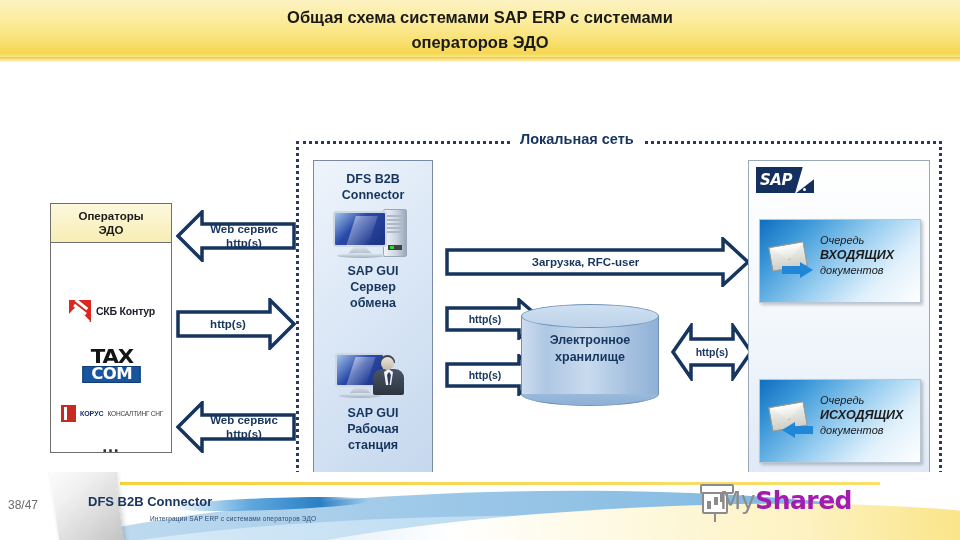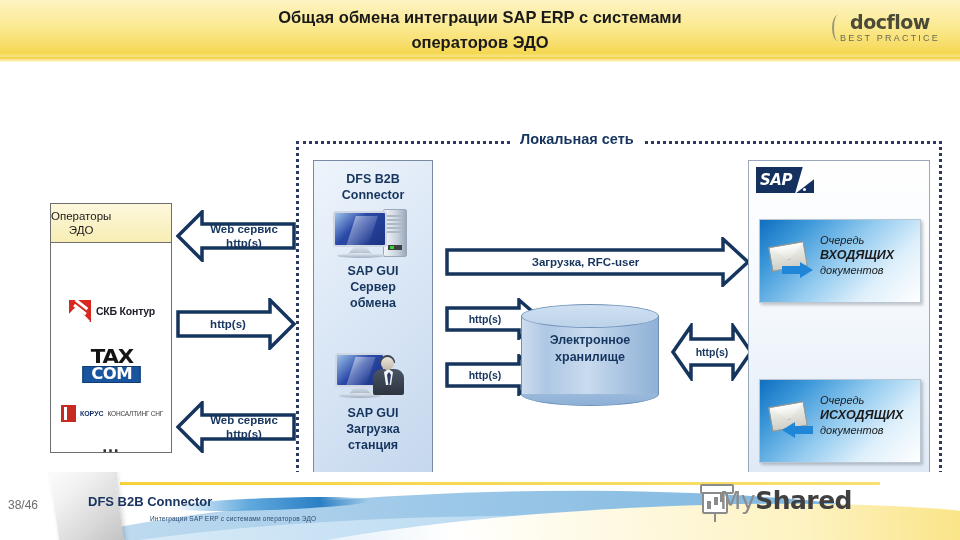--- a/index.html
+++ b/index.html
@@ -58,22 +58,22 @@
   }
 
   
   .ops-panel {
     position:absolute; left:50px; top:141px; width:122px; height:250px;
     border:1px solid #6f6f6f; background:#fff;
   }
   .ops-head {
     height:39px; border-bottom:1px solid #6f6f6f;
     background:linear-gradient(to bottom,#fdf8dd,#f7edb4);
-    display:flex; align-items:center; justify-content:flex-start;
-    text-align:center; font-size:11.5px; font-weight:normal; color:#1a1a1a; line-height:14px;
+    display:flex; align-items:center; justify-content:center;
+    text-align:center; font-size:11.5px; font-weight:bold; color:#1a1a1a; line-height:14px;
   }
   .ops-body { position:relative; height:209px; }
   .op-row { position:absolute; left:0; width:122px; display:flex; align-items:center; justify-content:center; }
 
   
   .skb { top:55px; height:26px; gap:5px; }
   .skb-mark {
     width:22px; height:22px; position:relative; overflow:hidden; flex:none;
     background:#d9281f;
   }
@@ -322,21 +322,21 @@
     background:linear-gradient(to right,#e8f3fb,#bcdcf2 60%,#8fc3e6);
     border-radius:50% 50% 0 0 / 100% 100% 0 0;
     transform:rotate(-0.8deg);
     opacity:.85;
   }
   .myshared {
     position:absolute; right:108px; top:14px;
     font-size:25px; color:#8b8b8b; font-weight:normal;
     letter-spacing:-.5px; font-family:"DejaVu Sans", sans-serif;
   }
-  .myshared b { font-weight:bold; color:#404040; }
+  .myshared b { font-weight:bold; color:#a21caf; }
   .ms-ico {
     position:absolute; right:232px; top:16px; width:26px; height:26px;
     border:2px solid #8b8b8b; border-radius:2px; background:#fff;
   }
   .ms-ico:before {
     content:""; position:absolute; left:3px; bottom:3px; width:4px; height:8px;
     background:#8b8b8b;
     box-shadow:7px -4px 0 0 #8b8b8b, 13px -7px 0 0 #8b8b8b;
   }
   .ms-ico:after {
@@ -345,27 +345,22 @@
   }
   .ms-leg {
     position:absolute; right:244px; top:42px; width:2px; height:8px; background:#8b8b8b;
   }
 </style>
 </head>
 <body>
 
 <div class="header">
   <div class="header-title">
-    <span>Общая обмена интеграции SAP ERP с системами</span><br>
+    <span>Общая схема системами SAP ERP с системами</span><br>
     <span>операторов ЭДО</span>
-  </div>
-  <div class="docflow">
-    <div class="docflow-swoosh"></div>
-    <div class="docflow-main">docflow</div>
-    <div class="docflow-sub">BEST PRACTICE</div>
   </div>
 </div>
 
 <div class="canvas">
 
   <div class="lan-box"></div>
   <div class="lan-label">Локальная сеть</div>
 
   <div class="ops-panel">
     <div class="ops-head">
@@ -459,21 +454,21 @@
         <div class="ws-base"></div>
         <div class="ws-body"></div>
         <div class="ws-shirt"></div>
         <div class="ws-tie"></div>
         <div class="ws-hair"></div>
         <div class="ws-head"></div>
       </div>
     </div>
     <div class="dfs-cap">
       <span>SAP GUI</span><br>
-      <span>Загрузка</span><br>
+      <span>Рабочая</span><br>
       <span>станция</span>
     </div>
   </div>
 
   <div class="arrow" style="left:445px; top:175px; width:305px; height:50px;">
     <svg width="305" height="50" viewBox="0 0 305 50">
       <polygon points="2,13 278,13 278,2 303,25 278,48 278,37 2,37" fill="#ffffff" stroke="#16355e" stroke-width="3.5" stroke-linejoin="miter"></polygon>
     </svg>
     <div class="arrow-label" style="padding-right:24px;">
       <span>Загрузка, RFC-user</span>
@@ -557,20 +552,20 @@
   </div>
 
 </div>
 
 <div class="footer">
   <div class="f-wave1"></div>
   <div class="f-wave3"></div>
   <div class="f-wave2"></div>
   <div class="f-yellow-line"></div>
   <div class="f-curl"></div>
-  <div class="f-page">38/46</div>
+  <div class="f-page">38/47</div>
   <div class="f-bluewave"></div>
   <div class="f-brand">DFS B2B Connector</div>
   <div class="f-sub">Интеграции SAP ERP с системами операторов ЭДО</div>
   <div class="ms-ico"></div>
   <div class="ms-leg"></div>
   <div class="myshared"><span>My</span><b>Shared</b></div>
 </div>
 
 </body></html>

